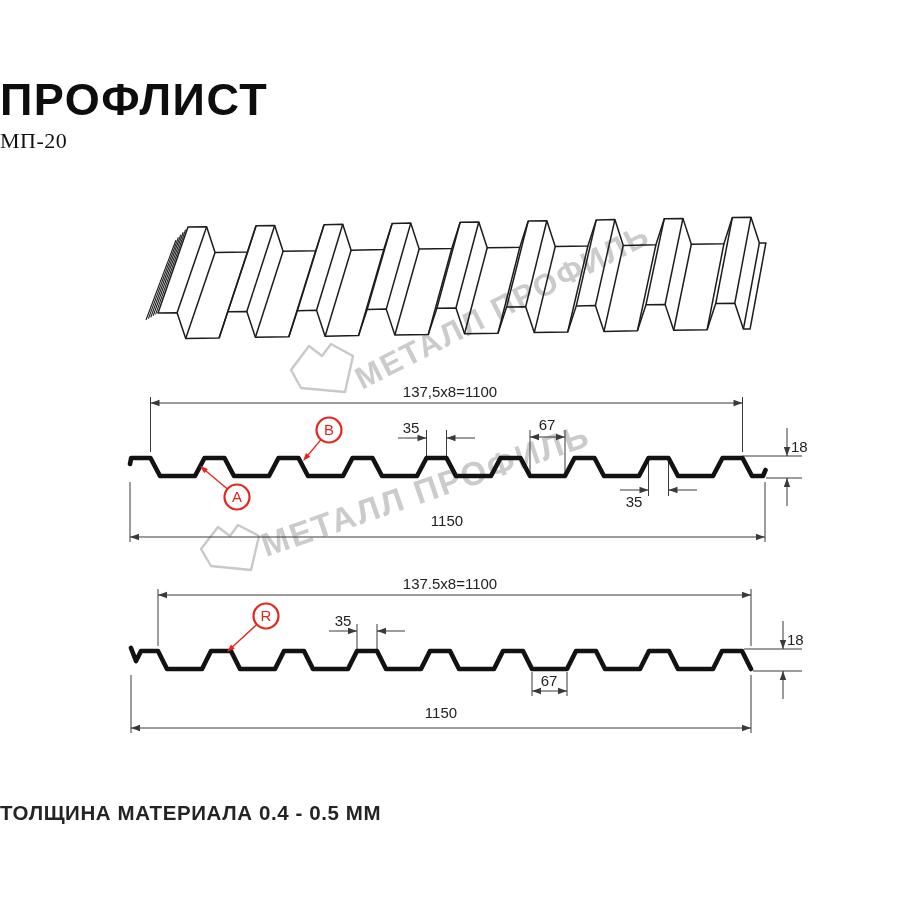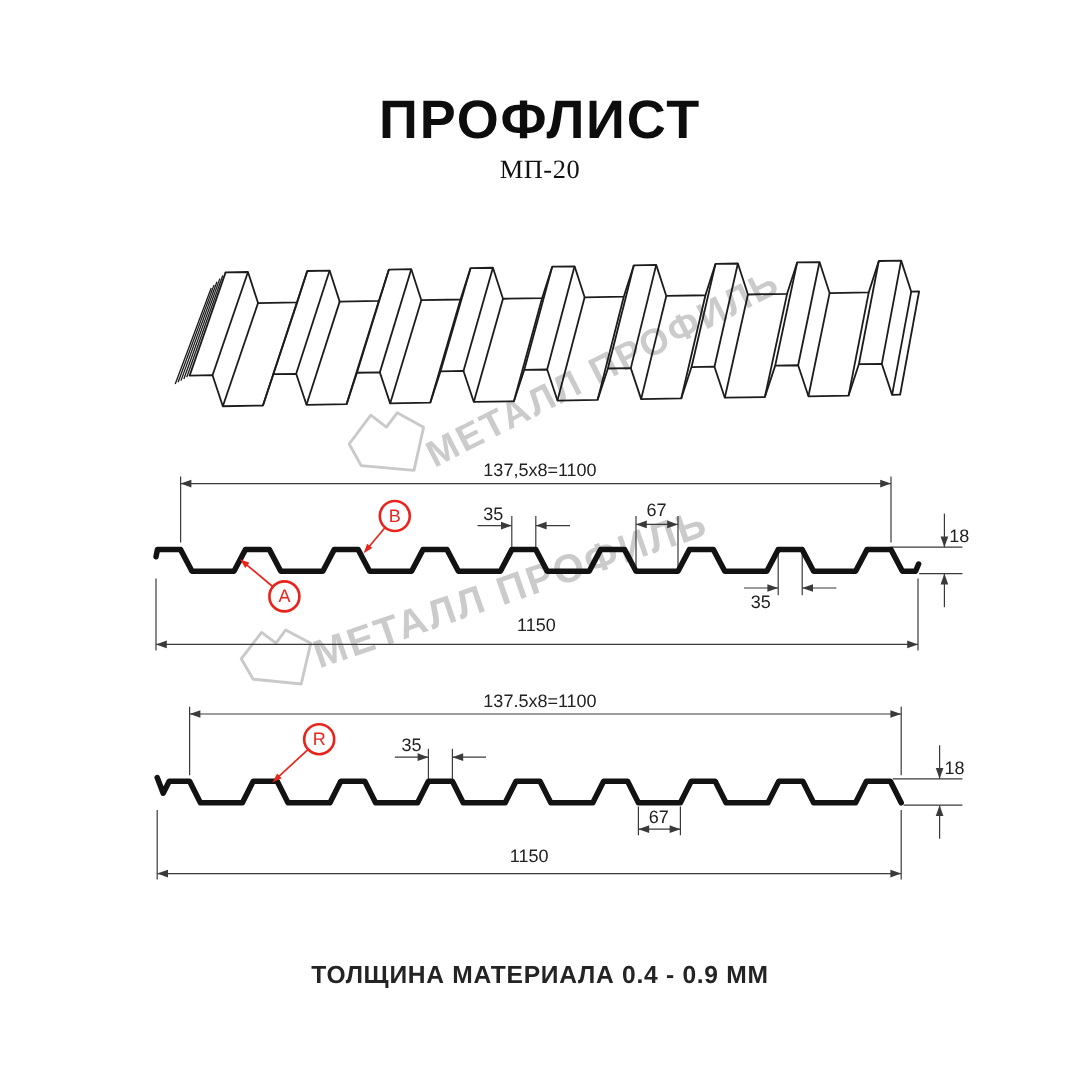--- a/index.html
+++ b/index.html
@@ -1,18 +1,18 @@
 <!DOCTYPE html>
 <html><head>
 <meta charset="utf-8">
 <style>
   html,body{margin:0;padding:0;background:#ffffff;}
   #stage{position:relative;width:900px;height:900px;background:#ffffff;overflow:hidden;
          font-family:"Liberation Sans", sans-serif;}
-  .txt{position:absolute;left:0;right:0;text-align:center;color:#0d0d0d;}
+  .txt{position:absolute;left:0;right:0;color:#0d0d0d;}
   .title{top:74px;font-size:45px;font-weight:800;letter-spacing:1.5px;}
   .subtitle{top:128px;font-size:22px;font-weight:500;letter-spacing:0.5px;color:#111;font-family:Liberation Serif, serif;}
   .footer{top:801px;font-size:20.5px;font-weight:700;letter-spacing:0.6px;color:#242424;}
   svg{position:absolute;left:0;top:0;}
   svg text{font-family:"Liberation Sans", sans-serif;}
   .dimtxt{font-size:15px;fill:#222;}
   .redtxt{font-size:15px;fill:#e8251d;}
   .wmtxt{font-weight:bold;fill:#cbcbcb;}
 </style>
 </head>
@@ -168,14 +168,14 @@
     <text class="redtxt" text-anchor="middle" x="329" y="435">B</text>
 
     <text class="dimtxt" text-anchor="middle" x="450" y="589">137.5x8=1100</text>
     <text class="dimtxt" text-anchor="middle" x="343" y="626">35</text>
     <text class="dimtxt" text-anchor="middle" x="549" y="686">67</text>
     <text class="dimtxt" x="787" y="645">18</text>
     <text class="dimtxt" text-anchor="middle" x="441" y="718">1150</text>
     <text class="redtxt" text-anchor="middle" x="266" y="621">R</text>
   </svg>
 
-  <div class="txt footer">ТОЛЩИНА МАТЕРИАЛА 0.4 - 0.9 ММ</div>
+  <div class="txt footer">ТОЛЩИНА МАТЕРИАЛА 0.4 - 0.5 ММ</div>
 </div>
 
 </body></html>

